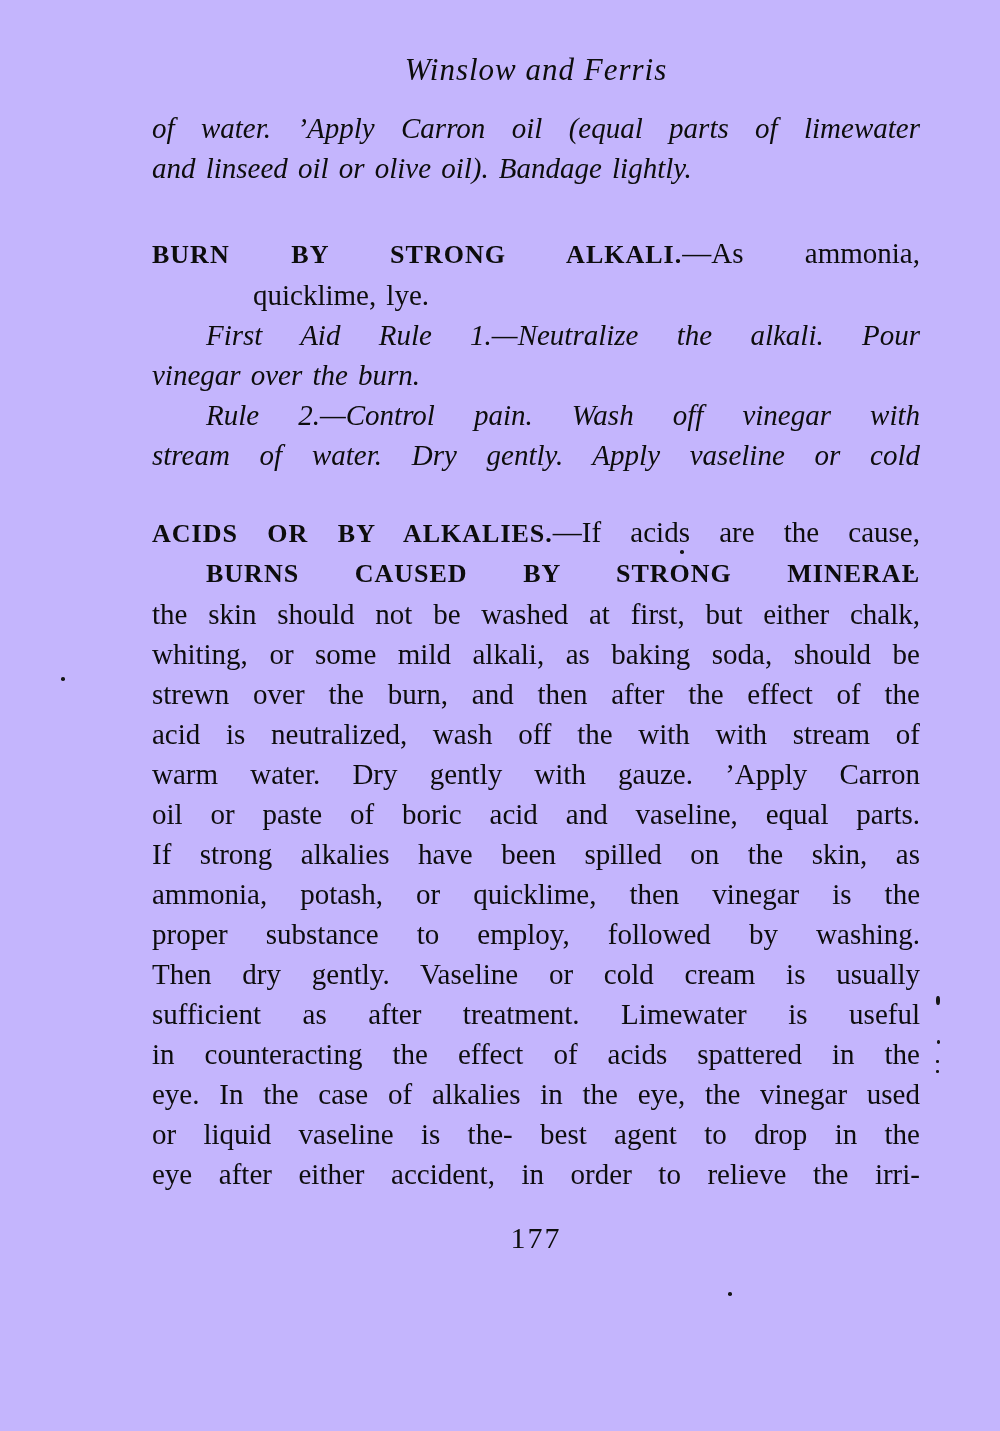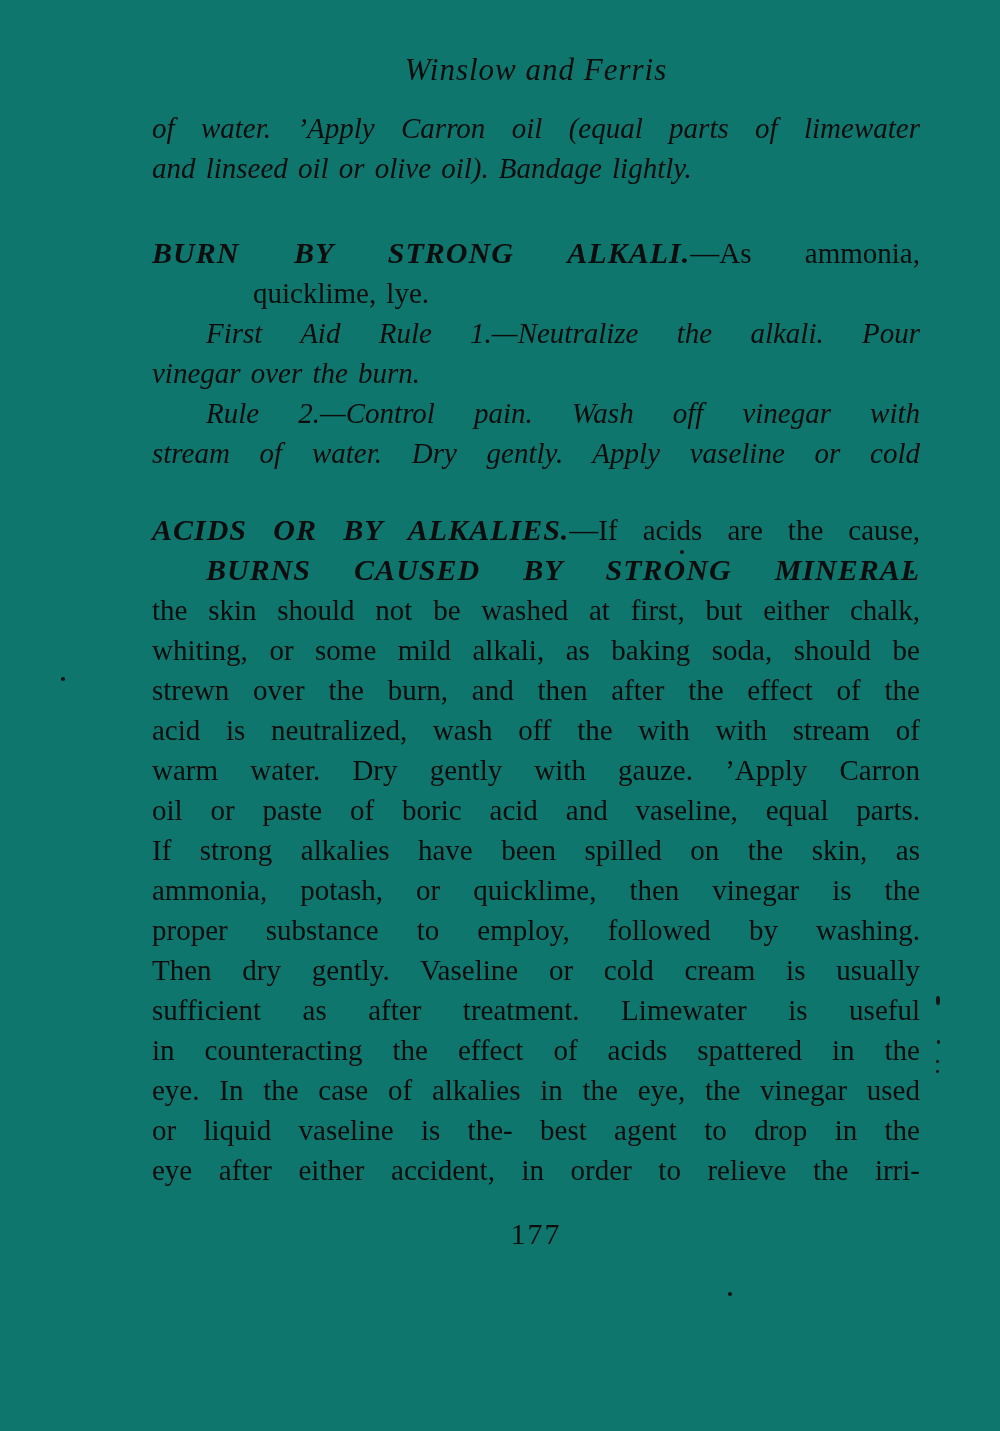--- a/index.html
+++ b/index.html
@@ -4,21 +4,21 @@
 <style>
   html, body {
     margin: 0;
     padding: 0;
     background: #ffffff;
   }
   #page {
     position: relative;
     width: 1000px;
     height: 1431px;
-    background: #0f766e;
+    background: #c4b5fd;
     color: #0d0d0d;
     font-family: "Liberation Serif", "DejaVu Serif", serif;
     overflow: hidden;
   }
   .column {
     position: absolute;
     left: 152px;
     top: 0;
     width: 768px;
   }
@@ -38,23 +38,22 @@
   }
   .just {
     text-align: justify;
     text-align-last: justify;
   }
   .indent  { text-indent: 54px; }
   .indent2 { text-indent: 101px; }
   .italic  { font-style: italic; }
   .bold {
     font-weight: 700;
-    font-size: 30px;
+    font-size: 26px;
     letter-spacing: 1px;
-    font-style: italic;
   }
   .intro    { margin-top: 18px; }
   .section-a { margin-top: 45px; }
   .section-b { margin-top: 37px; }
   .page-number {
     margin-top: 24px;
     text-align: center;
     font-size: 30px;
     line-height: 40px;
     letter-spacing: 2px;

